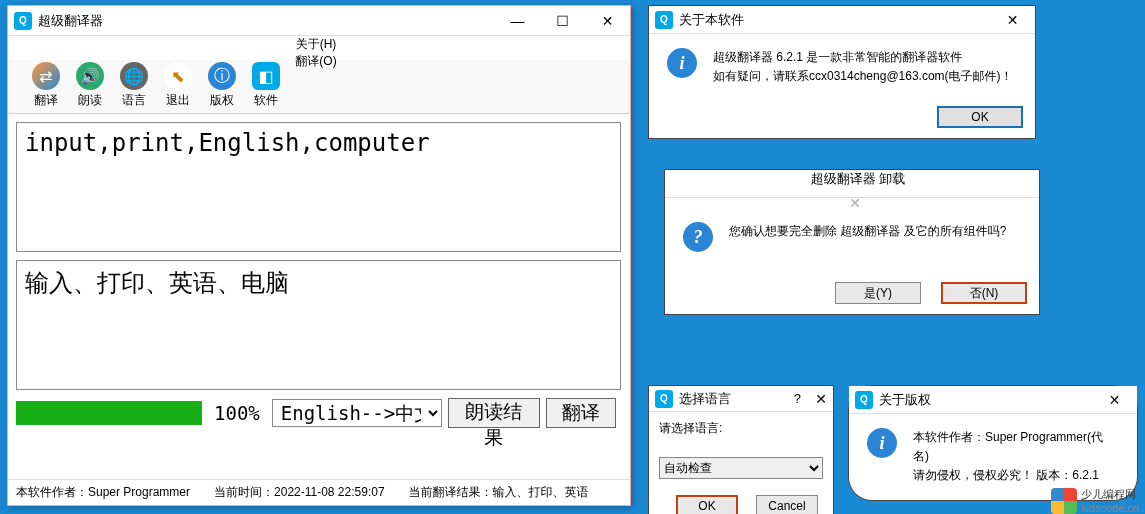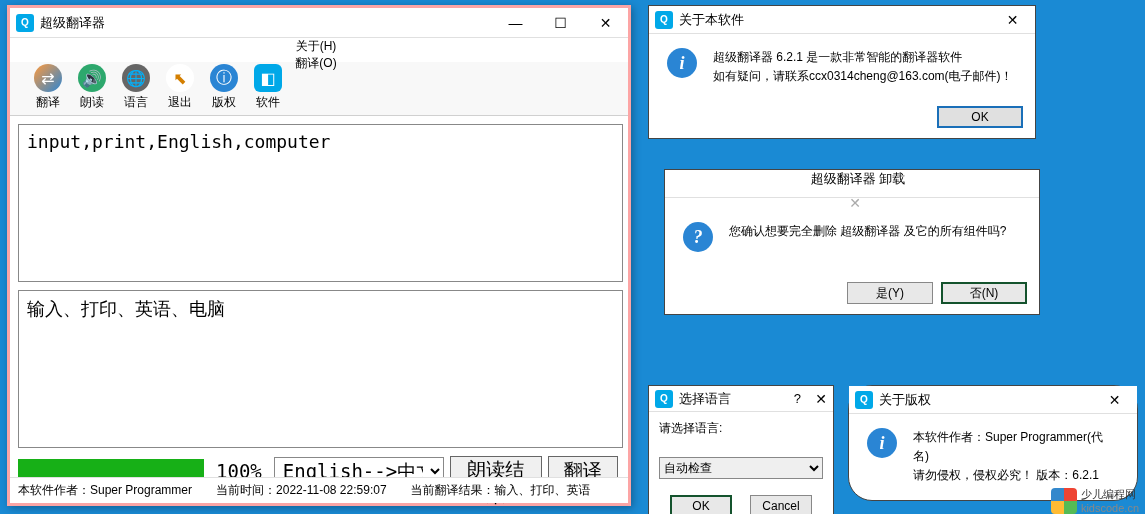--- a/index.html
+++ b/index.html
@@ -1,18 +1,18 @@
 <!DOCTYPE html>
 <html><head>
 <meta charset="utf-8">
 <style>
 * { box-sizing: border-box; margin: 0; padding: 0; font-family: "Microsoft YaHei", "SimSun", sans-serif; }
 body { background: #1a8ad4; width: 1145px; height: 514px; position: relative; overflow: hidden; }
 
-.window { position: absolute; background: #fff; border: 3px solid #fca5a5; box-shadow: 2px 2px 8px rgba(0,0,0,0.3); }
+.window { position: absolute; background: #fff; border: 1px solid #fca5a5; box-shadow: 2px 2px 8px rgba(0,0,0,0.3); }
 
 
 .main-win { left: 7px; top: 5px; width: 624px; height: 501px; }
 .titlebar { height: 30px; display: flex; align-items: center; padding-left: 6px; background: #fff; border-bottom: 1px solid #e0e0e0; }
 .titlebar .app-icon { width: 18px; height: 18px; background: #00a8e8; border-radius: 3px; margin-right: 6px; display: flex; align-items: center; justify-content: center; }
 .titlebar .app-icon::before { content: "Q"; color: #fff; font-size: 10px; font-weight: bold; }
 .titlebar .title { font-size: 13px; flex: 1; }
 .titlebar .win-controls { display: flex; }
 .win-btn { width: 45px; height: 30px; display: flex; align-items: center; justify-content: center; font-size: 14px; cursor: pointer; }
 
@@ -24,21 +24,21 @@
 .tool-btn .ticon { width: 28px; height: 28px; border-radius: 50%; display: flex; align-items: center; justify-content: center; color: #fff; font-size: 16px; }
 .tool-btn .tlabel { font-size: 12px; margin-top: 2px; }
 .ticon.translate { background: linear-gradient(135deg,#ff9a3c,#2a85d4); }
 .ticon.sound { background: #2da86d; }
 .ticon.globe { background: #666; }
 .ticon.exit { background: #fff; color: #d47f00; }
 .ticon.copyright { background: #2a85d4; }
 .ticon.software { background: #00a8e8; border-radius: 6px; }
 
 .body-area { padding: 8px; }
-.text-box { width: 605px; height: 158px; border: 1px solid #888; padding: 6px 8px; font-family: "SimSun", monospace; font-size: 18px; overflow: auto; background: #fff; }
+.text-box { width: 605px; height: 130px; border: 1px solid #888; padding: 6px 8px; font-family: "SimSun", monospace; font-size: 24px; overflow: auto; background: #fff; }
 .text-box + .text-box { margin-top: 8px; }
 
 .controls-row { display: flex; align-items: center; gap: 6px; margin-top: 8px; }
 .progress { width: 186px; height: 24px; background: #17b017; position: relative; }
 .pct { font-size: 19px; font-family: "SimSun", monospace; margin-left: 6px; margin-right: 6px; }
 .lang-select { width: 170px; height: 28px; border: 1px solid #888; font-size: 19px; font-family: "SimSun", monospace; padding: 0 4px; background: #fff; }
 .big-btn { height: 30px; border: 1px solid #666; background: #f0f0f0; font-size: 19px; font-family: "SimSun", monospace; padding: 0 10px; cursor: pointer; }
 .big-btn.read { width: 92px; }
 .big-btn.trans { width: 70px; }
 
@@ -48,21 +48,21 @@
 
 .dialog { position: absolute; background: #fff; border: 1px solid #444; }
 .dialog .titlebar { height: 28px; }
 .dbody { padding: 14px 18px; display: flex; align-items: flex-start; font-size: 12px; }
 .info-icon { width: 30px; height: 30px; border-radius: 50%; background: #2a85d4; color: #fff; display: flex; align-items: center; justify-content: center; font-size: 18px; font-weight: bold; margin-right: 16px; flex-shrink: 0; font-style: italic; font-family: Georgia, serif; }
 .q-icon { background: #2a85d4; }
 .dtext { line-height: 1.6; }
 .dfoot { display: flex; justify-content: flex-end; padding: 6px 12px 10px; gap: 8px; }
 .dbtn { min-width: 86px; height: 22px; border: 1px solid #888; background: #e8e8e8; font-size: 12px; cursor: pointer; }
 .dbtn.primary { border: 2px solid #1a6fb8; background: #e0e0e0; }
-.dbtn.default { border: 2px solid #14532d; }
+.dbtn.default { border: 2px solid #c2410c; margin-left: 12px; }
 
 .about-dlg { left: 648px; top: 5px; width: 388px; }
 .uninstall-dlg { left: 664px; top: 169px; width: 376px; }
 .uninstall-dlg .titlebar { background: #fff; flex-direction: column; }
 .lang-dlg { left: 648px; top: 385px; width: 186px; }
 .lang-dlg .titlebar { height: 26px; }
 .lang-dlg .titlebar .win-btn { width: 24px; height: 24px; }
 .lang-body { padding: 8px 10px; font-size: 12px; }
 .lang-body select { width: 100%; height: 22px; margin-top: 20px; font-size: 12px; border: 1px solid #888; }
 .lang-foot { display: flex; justify-content: center; gap: 18px; padding: 8px; }

